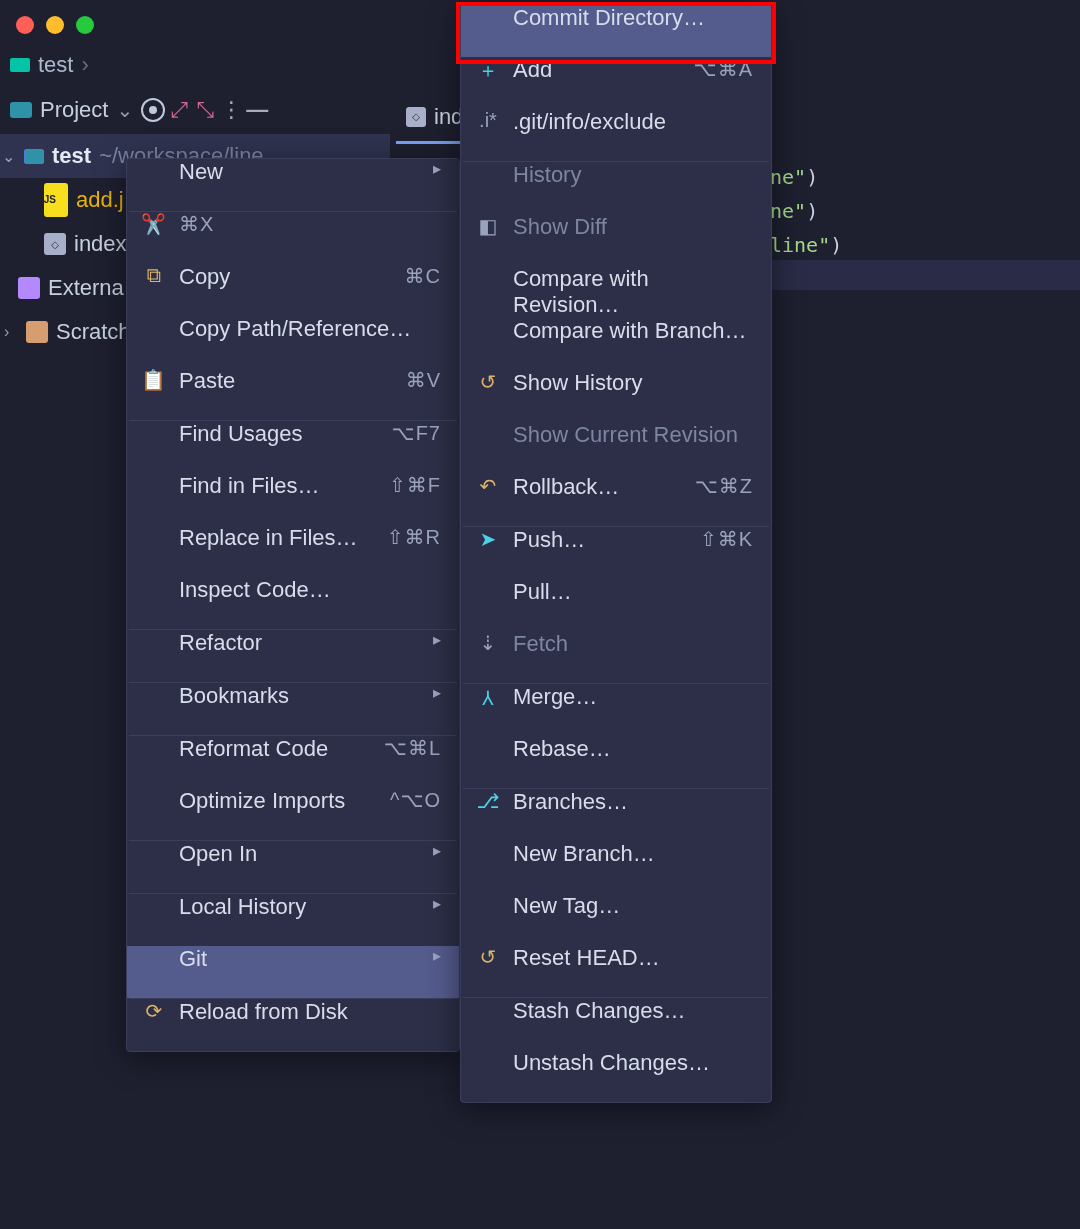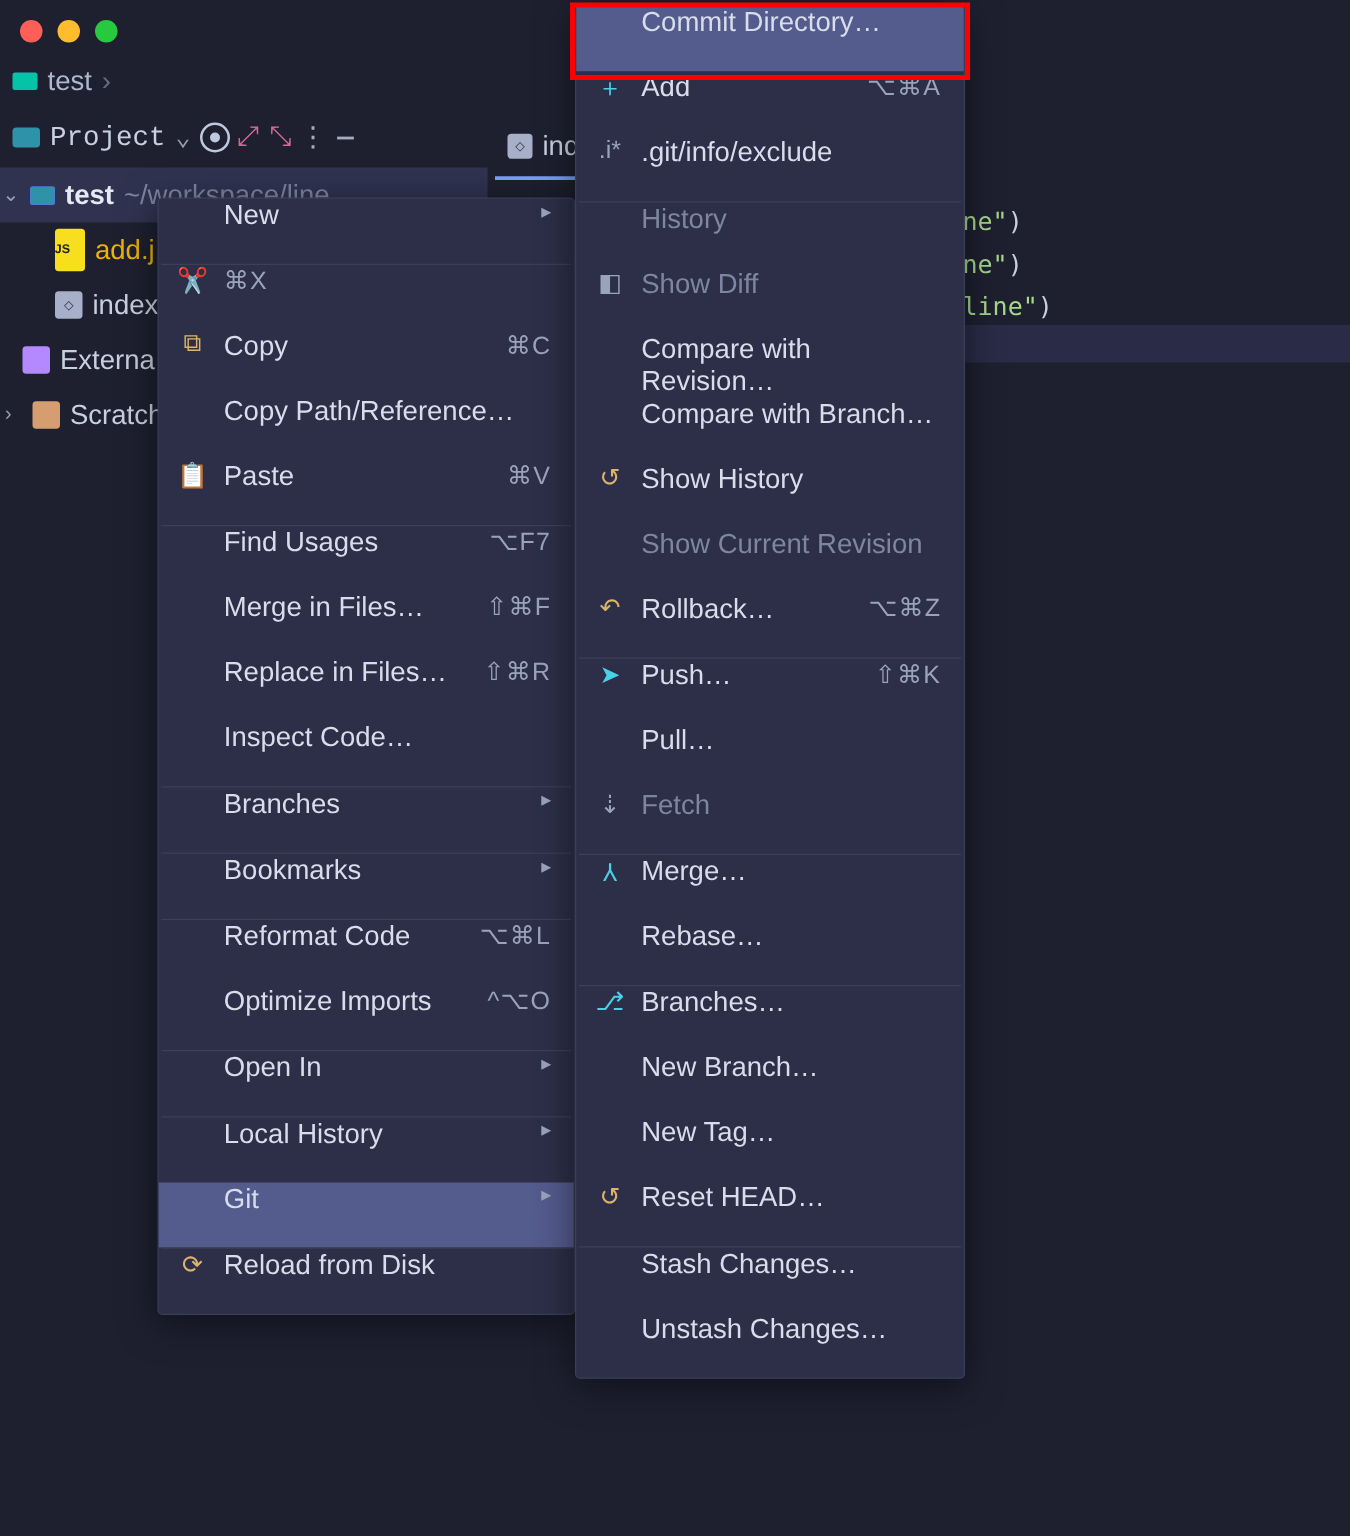--- a/index.html
+++ b/index.html
@@ -12,21 +12,21 @@
     position: relative;
   }
   .traffic { position: absolute; top: 16px; left: 16px; display: flex; gap: 12px; }
   .traffic span { width: 18px; height: 18px; border-radius: 50%; display: inline-block; }
   .red { background:#ff5f56; } .yellow { background:#ffbd2e; } .green { background:#27c93f; }
 
   .breadcrumb { position: absolute; top: 52px; left: 10px; display: flex; align-items: center; gap: 8px; color: #aeb8cc; }
   .breadcrumb .folder-ic { width: 20px; height: 14px; border-radius: 2px; background:#05c3a7; position: relative; }
   .breadcrumb .chev { font-size: 22px; opacity: .5; }
 
-  .toolbar { position: absolute; top: 86px; left: 0; right: 0; height: 48px; display: flex; align-items: center; padding: 0 10px; gap: 2px; color:#c8d0e0;font-family:Liberation Mono, monospace; }
+  .toolbar { position: absolute; top: 86px; left: 0; right: 0; height: 48px; display: flex; align-items: center; padding: 0 10px; gap: 2px; color:#c8d0e0; }
   .proj-lbl { display:flex; align-items:center; gap:8px; font-weight:500; }
   .proj-lbl .folder-ic { width:22px; height:16px; border-radius:3px; background:#2e93a8; }
   .chevdown { font-size: 20px; opacity:.7; }
   .tb-ico { width:24px; display:inline-flex; justify-content:center; font-size:22px; opacity:.8; }
   .target-ico { width:24px; height:24px; border:2px solid #bfc9de; border-radius:50%; position:relative; }
   .target-ico::after { content:""; width:8px; height:8px; border-radius:50%; background:#bfc9de; position:absolute; top:6px; left:6px; }
   .pink { color:#ff7bac; }
 
   .proj-tree { position:absolute; top:134px; left:0; width:390px; }
   .tree-row { display:flex; align-items:center; height:44px; padding-left:6px; gap:8px; }
@@ -164,36 +164,36 @@
       <span class="mi-short">⌘V</span>
     </div>
     <div class="sep"></div>
     <div class="row">
       <span class="mi-icon "></span>
       <span class="mi-label">Find Usages</span>
       <span class="mi-short">⌥F7</span>
     </div>
     <div class="row">
       <span class="mi-icon "></span>
-      <span class="mi-label">Merge in Files…</span>
+      <span class="mi-label">Find in Files…</span>
       <span class="mi-short">⇧⌘F</span>
     </div>
     <div class="row">
       <span class="mi-icon "></span>
       <span class="mi-label">Replace in Files…</span>
       <span class="mi-short">⇧⌘R</span>
     </div>
     <div class="row">
       <span class="mi-icon "></span>
       <span class="mi-label">Inspect Code…</span>
     </div>
     <div class="sep"></div>
     <div class="row">
       <span class="mi-icon "></span>
-      <span class="mi-label">Branches</span>
+      <span class="mi-label">Refactor</span>
       <span class="mi-sub">▸</span>
     </div>
     <div class="sep"></div>
     <div class="row">
       <span class="mi-icon "></span>
       <span class="mi-label">Bookmarks</span>
       <span class="mi-sub">▸</span>
     </div>
     <div class="sep"></div>
     <div class="row">

